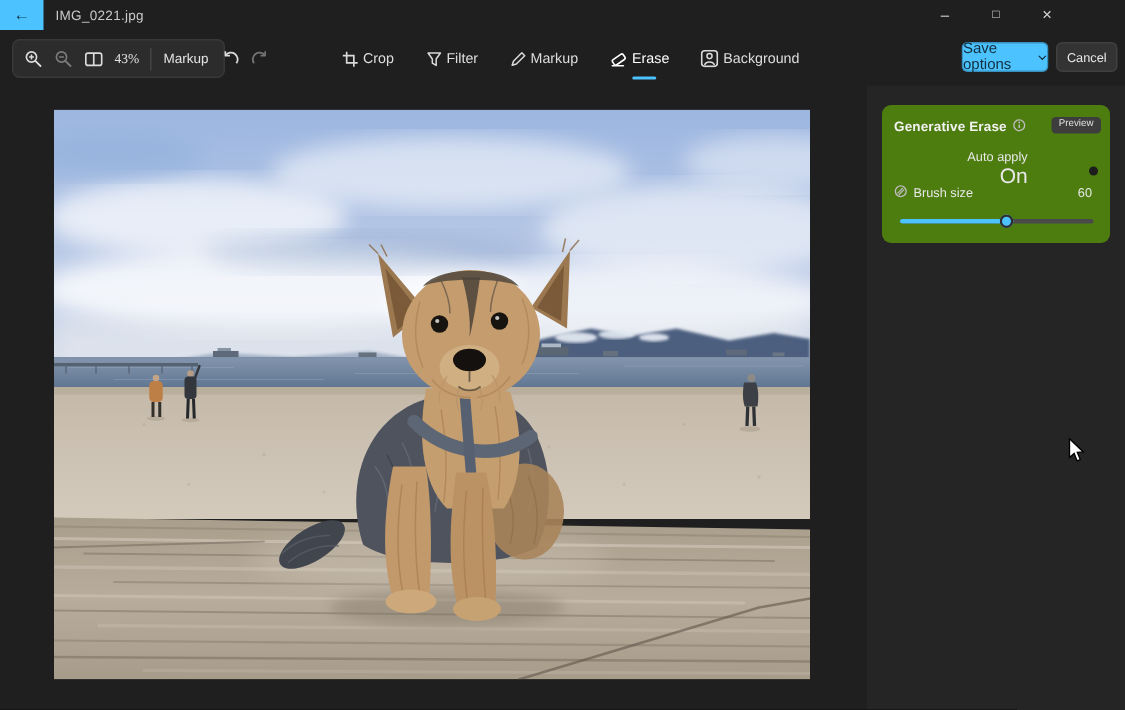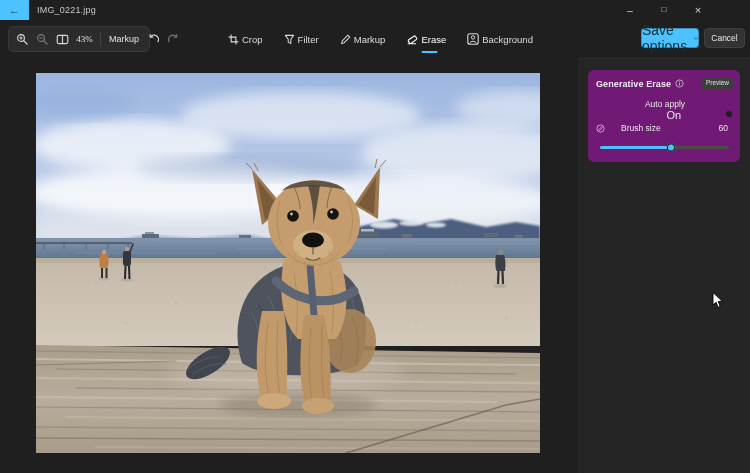--- a/index.html
+++ b/index.html
@@ -42,47 +42,47 @@
   .tab { position:relative; display:flex; align-items:center; gap:3px; font-size:9.5px; color:#dedede; height:26px; }
   .tab svg { display:block; }
   .tab.selected { color:#ffffff; }
   .tab-indicator {
     position:absolute; left:50%; transform:translateX(-28%); bottom:-1px;
     width:16px; height:2.5px; border-radius:2px; background:var(--accent,#4cc2ff);
   }
   .save-btn {
     position:absolute; left:641px; top:8px; width:58px; height:20px;
     background:var(--accent,#4cc2ff); border-radius:4px; border:1px solid rgba(0,0,0,.25);
-    color:#12303f; font-size:14px; display:flex; align-items:center; justify-content:flex-start; gap:3px;
+    color:#12303f; font-size:10px; display:flex; align-items:center; justify-content:flex-start; gap:3px;
   }
   .cancel-btn {
     position:absolute; left:704px; top:8px; width:41px; height:20px;
     background:#333333; border:1px solid #404040; border-radius:4px;
     color:#e8e8e8; font-size:8.5px; display:flex; align-items:center; justify-content:center;
   }
   
   .canvas { position:absolute; left:0; top:57px; width:578px; height:416px; background:#1f1f1f; }
   .photo { position:absolute; left:36px; top:16px; width:504px; height:380px; overflow:hidden; }
   .photo svg { display:block; }
   
   .panel { position:absolute; left:578px; top:57px; width:172px; height:416px; background:#252525; }
-  .card { position:absolute; left:10px; top:13px; width:152px; height:92px; background:#701a75; border-radius:6px; }
+  .card { position:absolute; left:10px; top:13px; width:152px; height:92px; background:#4d7c0f; border-radius:6px; }
   .card-row1 { position:absolute; left:8px; right:6px; top:7px; height:13px; display:flex; align-items:center; }
   .panel-title { font-size:9px; font-weight:700; color:#f2f2f2; letter-spacing:.1px; }
   .info-ic { margin-left:4px; display:flex; align-items:center; }
   .preview-badge {
     margin-left:auto; background:#3d3d3d; border-radius:3px; padding:2px 5px;
     font-size:6.5px; color:#e0e0e0; line-height:1;
   }
   .card-row2 { position:absolute; left:8px; right:6px; top:29px; height:12px; display:flex; align-items:center;flex-direction:column; }
   .row-label { font-size:8.5px; color:#e8e8e8; }
   .toggle { margin-left:auto; width:20px; height:10px; border-radius:5px; background:var(--accent,#4cc2ff); position:relative; }
   .toggle-knob { position:absolute; right:2px; top:2px; width:6px; height:6px; border-radius:50%; background:#1d1d1d; }
-  .toggle-state { font-size:11px; color:#e8e8e8; margin-left:16px; width:13px; }
-  .card-row3 { position:absolute; left:8px; right:6px; top:52px; height:12px; display:flex; align-items:center; gap:16px; }
+  .toggle-state { font-size:14px; color:#e8e8e8; margin-left:16px; width:13px; }
+  .card-row3 { position:absolute; left:8px; right:6px; top:52px; height:12px; display:flex; align-items:center; gap:4px; }
   .brush-value { margin-left:auto; font-size:8.5px; color:#e8e8e8; margin-right:6px; }
   .slider { position:absolute; left:12px; right:11px; top:73px; height:9px; }
   .slider-track { position:absolute; left:0; right:0; top:3px; height:3px; border-radius:2px; background:#4a4a4a; }
   .slider-fill { position:absolute; left:0; top:3px; height:3px; border-radius:2px; background:var(--accent,#4cc2ff); }
   .slider-thumb {
     position:absolute; top:0; width:9px; height:9px; border-radius:50%;
     background:var(--accent,#4cc2ff); box-shadow:0 0 0 1.5px #2e2e2e inset; transform:translateX(-50%);
   }
   
   .cursor { position:absolute; left:712px; top:292px; }

